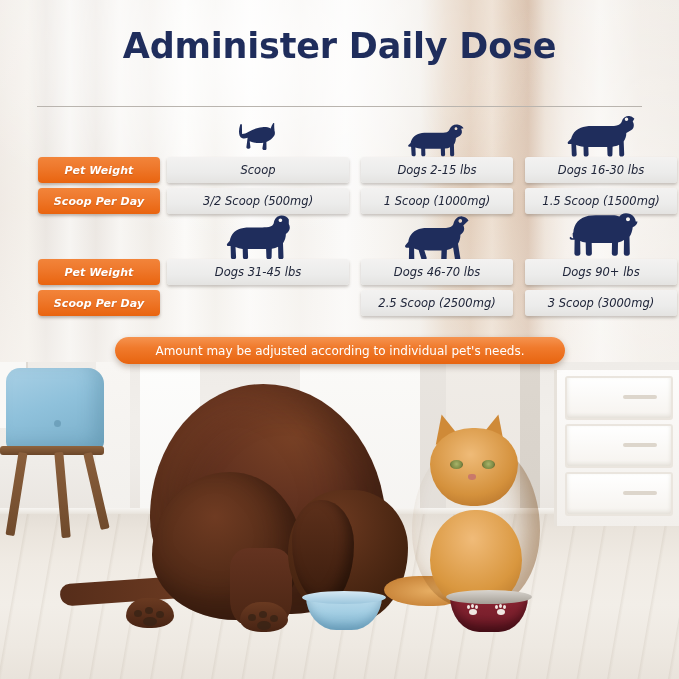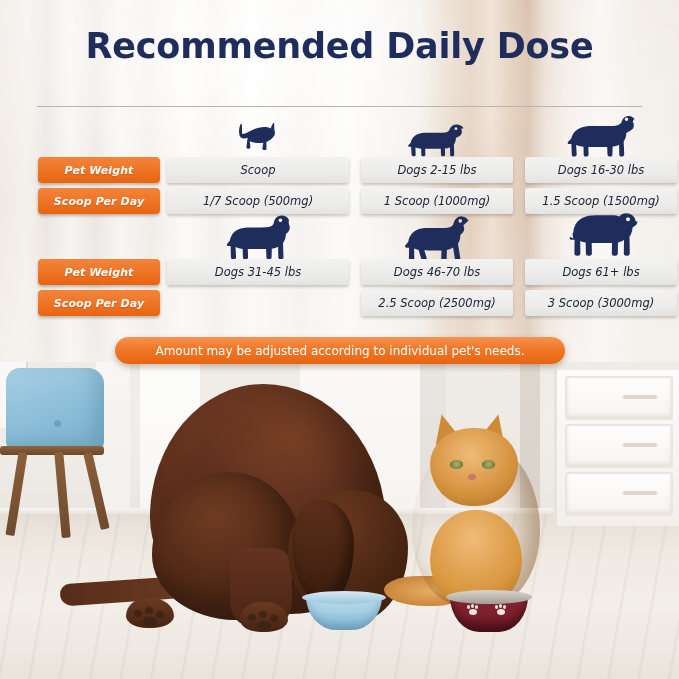--- a/index.html
+++ b/index.html
@@ -497,21 +497,21 @@
       <div class="paw-print" style="left:44px;top:9px;">
         <div class="ppad" style="left:3px;top:4px;width:8px;height:6px;border-radius:50%;"></div>
         <div class="ppad" style="left:1px;top:0px;width:3px;height:4px;"></div>
         <div class="ppad" style="left:5px;top:-1px;width:3px;height:4px;"></div>
         <div class="ppad" style="left:9px;top:0px;width:3px;height:4px;"></div>
       </div>
     </div>
     <div class="bowl-red-rim"></div>
   </div>
 
-  <div class="title">Recommended Daily Dose</div>
+  <div class="title">Administer Daily Dose</div>
   <div class="divider"></div>
 
   <div class="table-block" id="table-block-1">
 
     <div class="icon-row">
 
       <div class="icon-cell" style="left:130px;width:182px;">
         <svg width="48" height="40" viewBox="0 0 48 40" fill="#1f2d5c" aria-hidden="true">
           <path d="M40.5 13.2c-.3-2.4-.4-4.6-.2-6.6.1-.7-.8-1-1.2-.4-1 1.5-1.9 3.3-2.5 5.3-2.2-1.1-5-1.6-8.3-1.3-5.4.5-9.6 2.3-13.6 4.5-2.5 1.4-4.6 2.2-6.6 2.3l-.2-9.1c0-1-1.4-1.2-1.7-.2-1.3 4.1-1.6 7.9-.6 10.9.5 1.6 1.8 2.6 3.5 2.8 1.5.2 3-.1 4.5-.6l-1.2 9.3c-.1.9.6 1.6 1.5 1.6h1c.9 0 1.6-.7 1.5-1.6l-.7-5.9c2.7 1.2 6 1.9 9.6 1.9 1.4 0 2.7-.1 4-.3l-.9 5.4c-.2 1 .6 1.9 1.6 1.9h.9c.9 0 1.6-.7 1.6-1.6l-.1-6.6c3.3-1.3 6-3.2 7.6-5.8 1.1-1.8 1.2-3.7.4-5.9z"></path>
         </svg>
@@ -532,21 +532,21 @@
 
     <div class="data-row">
       <div class="label-cell">Pet Weight</div>
       <div class="value-cell" style="left:130px;width:182px;">Scoop</div>
       <div class="value-cell" style="left:324px;width:152px;">Dogs 2-15 lbs</div>
       <div class="value-cell" style="left:488px;width:152px;">Dogs 16-30 lbs</div>
     </div>
 
     <div class="data-row">
       <div class="label-cell">Scoop Per Day</div>
-      <div class="value-cell" style="left:130px;width:182px;">1/7 Scoop (500mg)</div>
+      <div class="value-cell" style="left:130px;width:182px;">3/2 Scoop (500mg)</div>
       <div class="value-cell" style="left:324px;width:152px;">1 Scoop (1000mg)</div>
       <div class="value-cell" style="left:488px;width:152px;">1.5 Scoop (1500mg)</div>
     </div>
   </div>
 
   <div class="table-block" id="table-block-2">
 
     <div class="icon-row">
 
       <div class="icon-cell" style="left:130px;width:182px;">
@@ -565,21 +565,21 @@
         <svg width="74" height="48" viewBox="0 0 74 48" fill="#1f2d5c" aria-hidden="true">
           <path d="M71.8 10.5c-.5-3.4-2.5-6-5.6-7.4-2.8-1.3-5.9-1.3-8.3.1-1 .6-1.8 1.4-2.5 2.4-2.1-.9-4.4-1.3-7-1.3H31.6c-5.2 0-9.5.8-12.9 2.5-4 2-6.8 5-8.2 8.9-.7 1.9-1.1 3.8-1.2 5.7l-3.3 4.6c-.8 1.2 0 2.8 1.5 2.8h3.1l-.2 13.7c0 1.2 1 2.2 2.2 2.2h1.6c1.2 0 2.2-1 2.2-2.2l-.2-12.6c1.6.8 3.4 1.3 5.5 1.7l.2 10.9c0 1.2 1 2.2 2.2 2.2h1.6c1.2 0 2.2-1 2.2-2.2l-.2-10.6h20.3l-.2 10.6c0 1.2 1 2.2 2.2 2.2h1.6c1.2 0 2.2-1 2.2-2.2l.2-11c2.3-.5 4.3-1.3 6-2.4l-.2 13.4c0 1.2 1 2.2 2.2 2.2h1.6c1.2 0 2.2-1 2.2-2.2l-.3-16.7c1.8-2.7 2.9-5.9 3.2-9.5 2.7-1.1 4.5-3.1 4.8-5.8zM64 10.3c-1.1 0-2-.9-2-2s.9-2 2-2 2 .9 2 2-.9 2-2 2zM8.6 27.2l-2.5-1.4 2.6-3.3c-.1 1.6 0 3.2.6 4.7z"></path>
         </svg>
       </div>
     </div>
 
     <div class="data-row">
       <div class="label-cell">Pet Weight</div>
       <div class="value-cell" style="left:130px;width:182px;">Dogs 31-45 lbs</div>
       <div class="value-cell" style="left:324px;width:152px;">Dogs 46-70 lbs</div>
-      <div class="value-cell" style="left:488px;width:152px;">Dogs 61+ lbs</div>
+      <div class="value-cell" style="left:488px;width:152px;">Dogs 90+ lbs</div>
     </div>
 
     <div class="data-row">
       <div class="label-cell">Scoop Per Day</div>
       <div class="value-cell" style="left:324px;width:152px;">2.5 Scoop (2500mg)</div>
       <div class="value-cell" style="left:488px;width:152px;">3 Scoop (3000mg)</div>
     </div>
   </div>
 
   <div class="note-pill">Amount may be adjusted according to individual pet's needs.</div>

